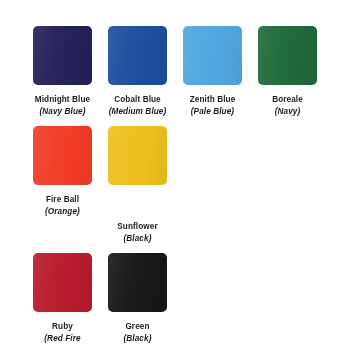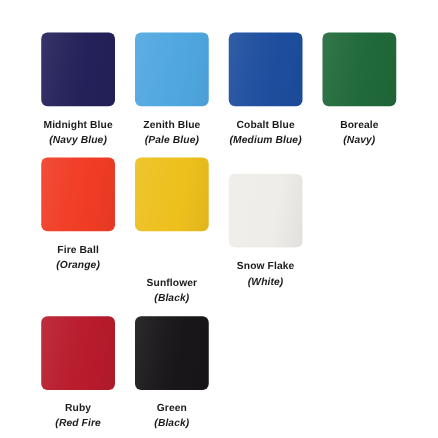--- a/index.html
+++ b/index.html
@@ -88,31 +88,31 @@
 
   <div class="swatch-row">
     <div class="swatch-cell">
       <div class="swatch-chip" style="background-color: rgb(35, 33, 89);"></div>
       <div class="swatch-label" style="color: rgb(27, 27, 27);">
         <span>Midnight Blue</span>
         <span class="label-sub">(Navy Blue)</span>
       </div>
     </div>
     <div class="swatch-cell">
+      <div class="swatch-chip" style="background-color: rgb(29, 78, 158);"></div>
+      <div class="swatch-label" style="color: rgb(27, 27, 27);">
+        <span>Cobalt Blue</span>
+        <span class="label-sub">(Medium Blue)</span>
+      </div>
+    </div>
+    <div class="swatch-cell">
       <div class="swatch-chip" style="background-color: rgb(79, 167, 224);"></div>
       <div class="swatch-label" style="color: rgb(27, 27, 27);">
         <span>Zenith Blue</span>
         <span class="label-sub">(Pale Blue)</span>
-      </div>
-    </div>
-    <div class="swatch-cell">
-      <div class="swatch-chip" style="background-color: rgb(29, 78, 158);"></div>
-      <div class="swatch-label" style="color: rgb(27, 27, 27);">
-        <span>Cobalt Blue</span>
-        <span class="label-sub">(Medium Blue)</span>
       </div>
     </div>
     <div class="swatch-cell">
       <div class="swatch-chip" style="background-color: rgb(32, 105, 58);"></div>
       <div class="swatch-label" style="color: rgb(27, 27, 27);">
         <span>Boreale</span>
         <span class="label-sub">(Navy)</span>
       </div>
     </div>
   </div>
@@ -125,27 +125,20 @@
         <span class="label-sub">(Orange)</span>
       </div>
     </div>
     <div class="swatch-cell">
       <div class="swatch-chip" style="background-color: rgb(237, 192, 29);"></div>
       <div class="swatch-label" style="color: rgb(27, 27, 27); margin-top: 36px;">
         <span>Sunflower</span>
         <span class="label-sub">(Black)</span>
       </div>
     </div>
-    <div class="swatch-cell">
-      <div class="swatch-chip" style="background-color: rgb(239, 237, 233);"></div>
-      <div class="swatch-label" style="color: rgb(27, 27, 27);">
-        <span>Snow Flake</span>
-        <span class="label-sub">(White)</span>
-      </div>
-    </div>
   </div>
 
   <div class="swatch-row">
     <div class="swatch-cell">
       <div class="swatch-chip" style="background-color: rgb(184, 27, 44);"></div>
       <div class="swatch-label" style="color: rgb(27, 27, 27);">
         <span>Ruby</span>
         <span class="label-sub">(Red Fire</span>
       </div>
     </div>

